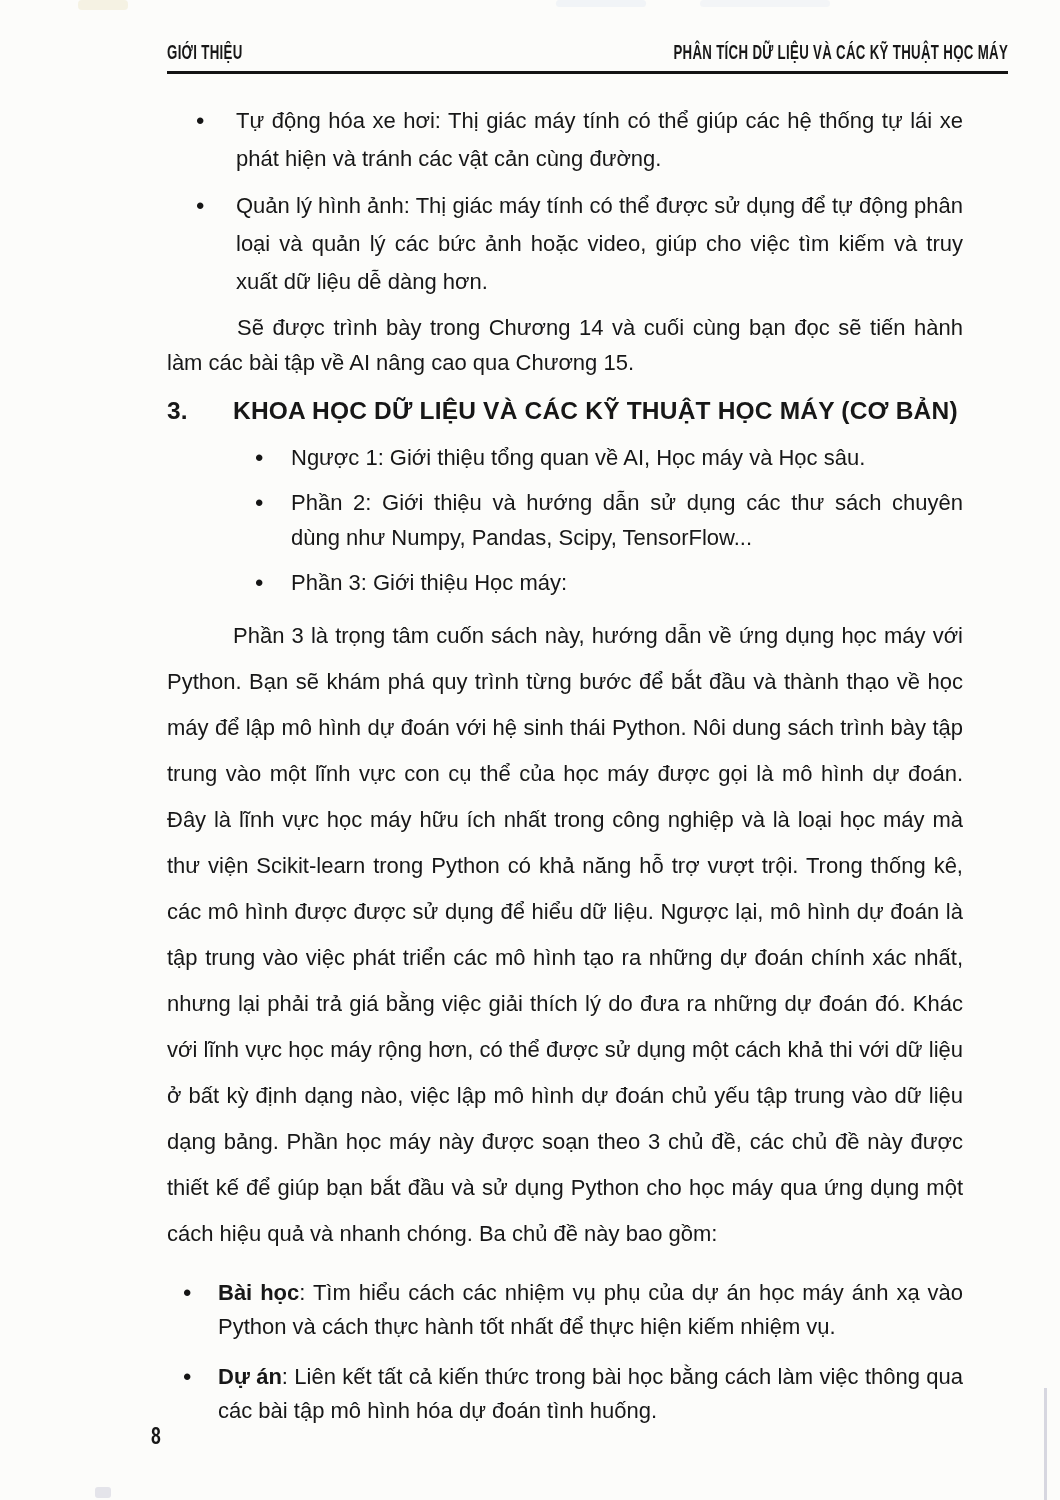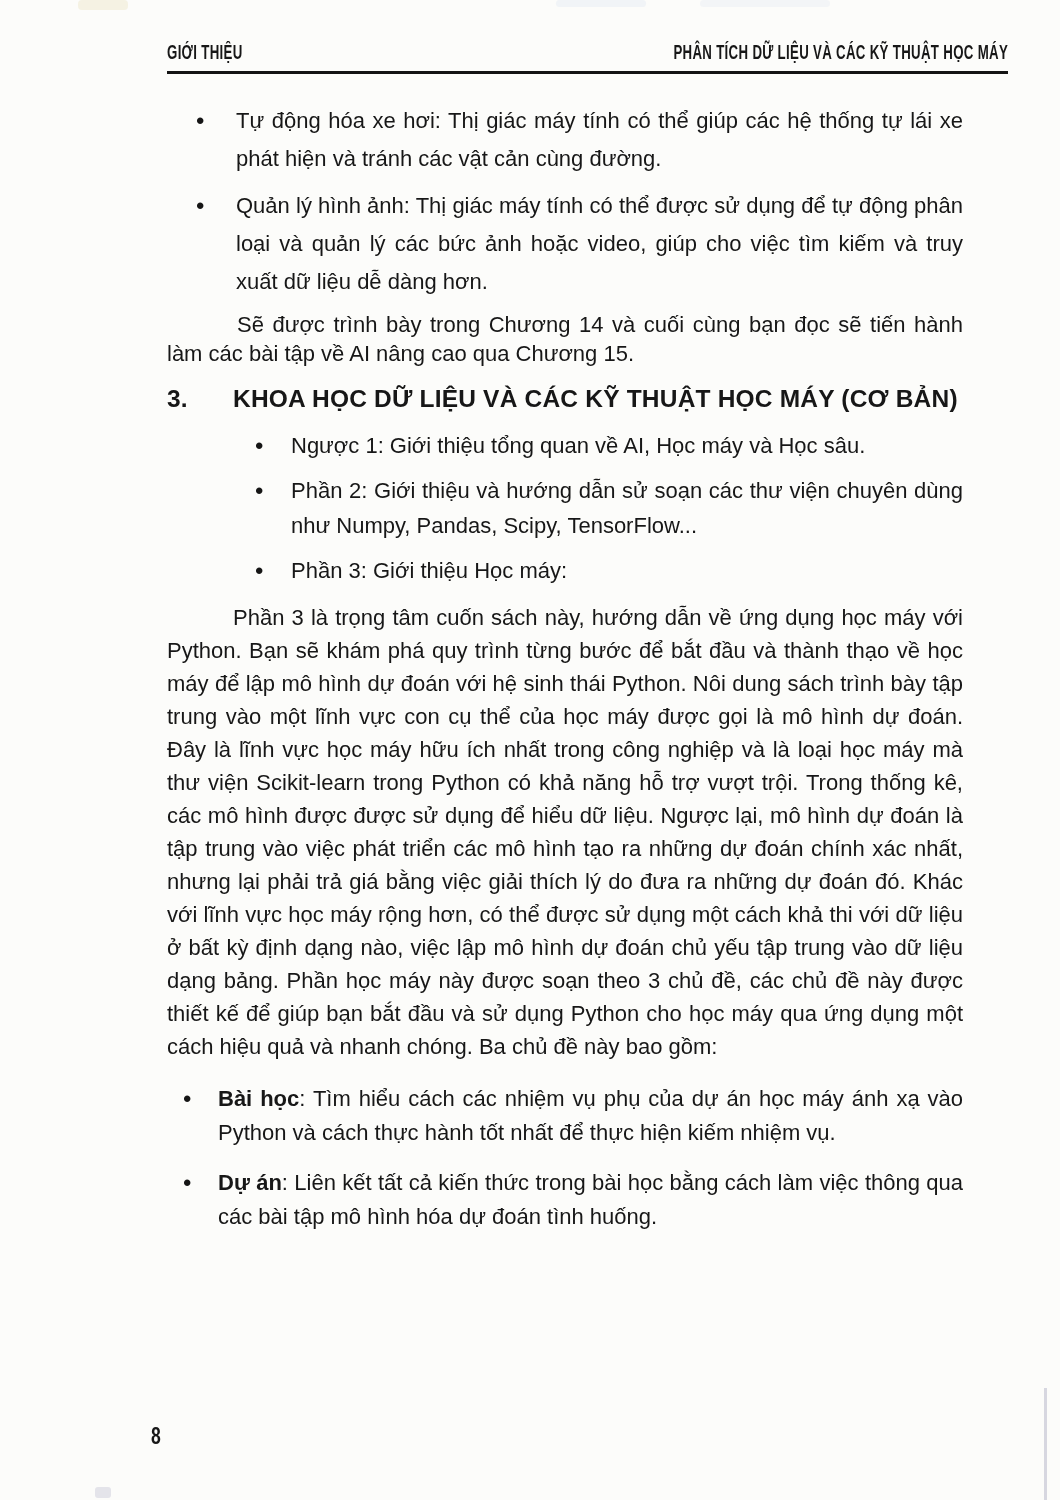--- a/index.html
+++ b/index.html
@@ -41,21 +41,21 @@
     line-height: 38px; margin-bottom: 9px;
   }
   .bullets-top .dot { left: 29px; top: 0; }
 
   .dot {
     position: absolute;
     font-size: 24px; line-height: inherit; color: #151515;
   }
 
   
-  .para { margin: 0; line-height: 29px; text-indent: 70px; }
+  .para { margin: 0; line-height: 35px; text-indent: 70px; }
   .para-chapter { margin-top: 6px; }
 
   
   .section-heading {
     display: flex; margin-top: 15px;
     font-weight: bold; font-size: 24.5px; line-height: 32px;
     letter-spacing: 0.2px;
   }
   .heading-number { width: 66px; flex: none; }
 
@@ -63,21 +63,21 @@
 
   
   .bullets-part { list-style: none; margin: 13px 0 0 0; padding: 0; }
   .bullets-part li {
     position: relative; padding-left: 124px;
     line-height: 35px; margin-bottom: 10px;
   }
   .bullets-part .dot { left: 88px; top: 0; }
 
   
-  .para-main { margin-top: 13px; line-height: 33px; text-indent: 66px; }
+  .para-main { margin-top: 13px; line-height: 46px; text-indent: 66px; }
 
   
   .bullets-topic { list-style: none; margin: 19px 0 0 0; padding: 0; }
   .bullets-topic li {
     position: relative; padding-left: 51px;
     line-height: 33.5px; margin-bottom: 17px;
   }
   .bullets-topic .dot { left: 16px; top: 0; }
   .topic-label { font-weight: bold; }
 
@@ -125,21 +125,21 @@
   </div>
 
 
   <ul class="bullets-part bodytext">
     <li>
       <span class="dot">•</span>
       <span>Ngược 1: Giới thiệu tổng quan về AI, Học máy và Học sâu.</span>
     </li>
     <li>
       <span class="dot">•</span>
-      <span>Phần 2: Giới thiệu và hướng dẫn sử soạn các thư viện chuyên dùng như Numpy, Pandas, Scipy, TensorFlow...</span>
+      <span>Phần 2: Giới thiệu và hướng dẫn sử dụng các thư sách chuyên dùng như Numpy, Pandas, Scipy, TensorFlow...</span>
     </li>
     <li>
       <span class="dot">•</span>
       <span>Phần 3: Giới thiệu Học máy:</span>
     </li>
   </ul>
 
   <p class="para para-main bodytext">Phần 3 là trọng tâm cuốn sách này, hướng dẫn về ứng dụng học máy với Python. Bạn sẽ khám phá quy trình từng bước để bắt đầu và thành thạo về học máy để lập mô hình dự đoán với hệ sinh thái Python. Nôi dung sách trình bày tập trung vào một lĩnh vực con cụ thể của học máy được gọi là mô hình dự đoán. Đây là lĩnh vực học máy hữu ích nhất trong công nghiệp và là loại học máy mà thư viện Scikit-learn trong Python có khả năng hỗ trợ vượt trội. Trong thống kê, các mô hình được được sử dụng để hiểu dữ liệu. Ngược lại, mô hình dự đoán là tập trung vào việc phát triển các mô hình tạo ra những dự đoán chính xác nhất, nhưng lại phải trả giá bằng việc giải thích lý do đưa ra những dự đoán đó. Khác với lĩnh vực học máy rộng hơn, có thể được sử dụng một cách khả thi với dữ liệu ở bất kỳ định dạng nào, việc lập mô hình dự đoán chủ yếu tập trung vào dữ liệu dạng bảng. Phần học máy này được soạn theo 3 chủ đề, các chủ đề này được thiết kế để giúp bạn bắt đầu và sử dụng Python cho học máy qua ứng dụng một cách hiệu quả và nhanh chóng. Ba chủ đề này bao gồm:</p>
 
   <ul class="bullets-topic bodytext">

